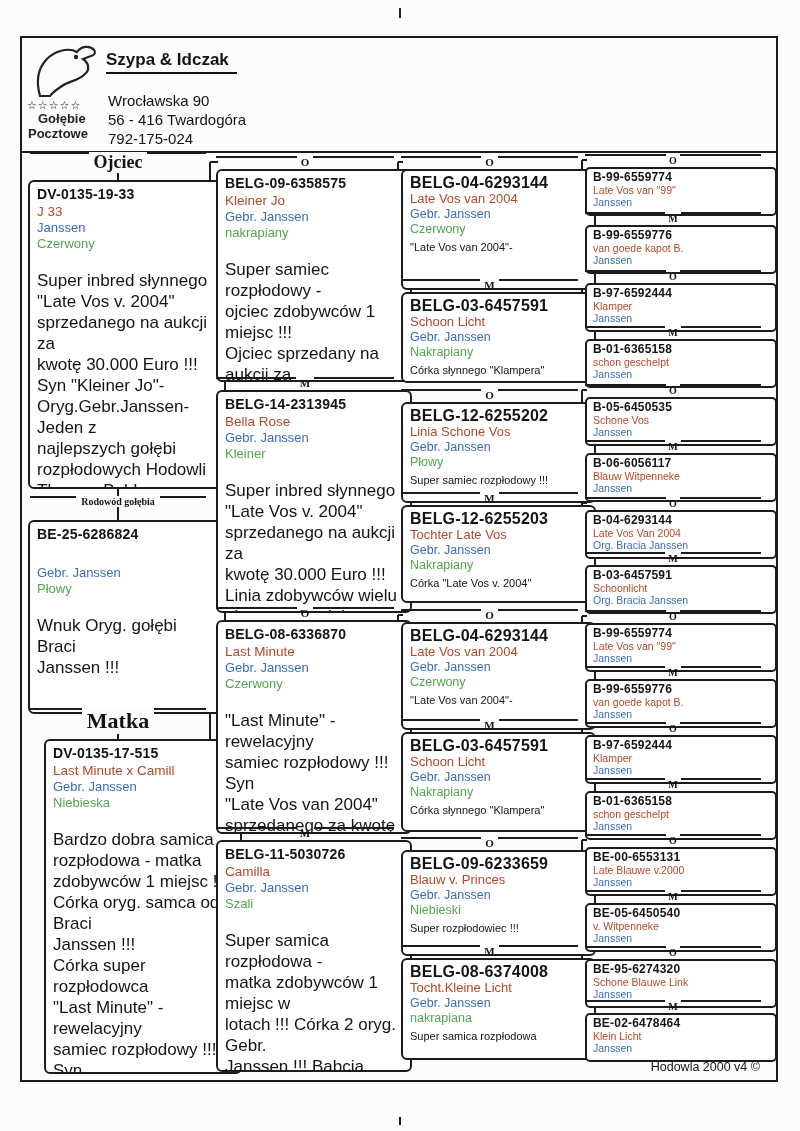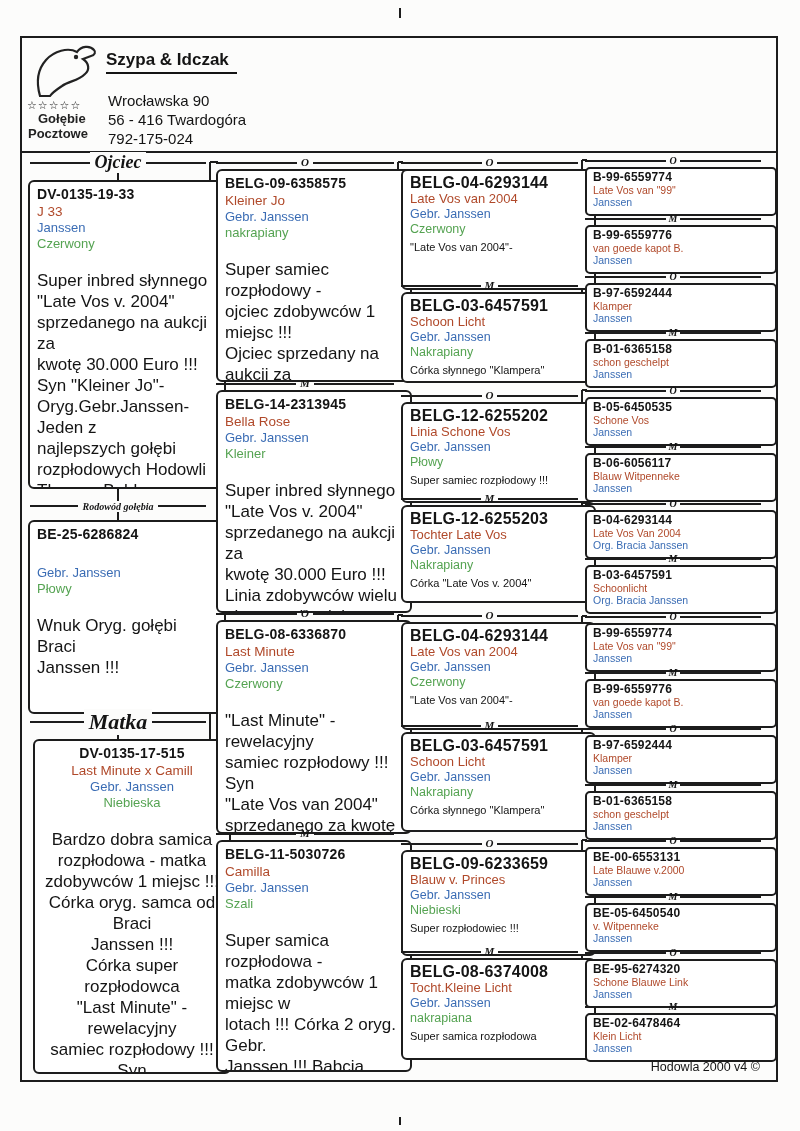--- a/index.html
+++ b/index.html
@@ -1,20 +1,20 @@
 <!DOCTYPE html>
 <html><head>
 <meta charset="utf-8">
 <style>
   html,body{margin:0;padding:0;}
   body{background:#fcfcfb;font-family:"Liberation Sans",sans-serif;color:#141414;}
   #page{position:relative;width:800px;height:1131px;background:#fcfcfb;overflow:hidden;}
   .abs{position:absolute;}
   .box{position:absolute;background:#fff;border:2px solid #1c1c1c;border-radius:6px;padding:4px 7px;overflow:hidden;}
-  .tagrow{position:absolute;display:flex;align-items:center;height:13px;font-style:italic;}
+  .tagrow{position:absolute;display:flex;align-items:flex-start;height:13px;}
   .tagrow .tl{flex:1;height:2px;background:#1c1c1c;}
   .tagrow .tg{font-family:"Liberation Serif",serif;font-weight:bold;font-size:11px;line-height:13px;padding:0 4px;}
   .tagrow.small .tg{font-size:10px;padding:0 3px;}
   .slabel{font-family:"Liberation Serif",serif;font-weight:bold;background:#fcfcfb;padding:0 5px;white-space:nowrap;}
   .ring{font-weight:bold;font-size:14px;line-height:17px;letter-spacing:.2px;}
   .bname{font-size:13.5px;line-height:17px;color:#b0492a;}
   .breeder{font-size:13px;line-height:16px;color:#3a6cb4;}
   .pcolor{font-size:13px;line-height:16px;color:#55a352;}
   .desc{font-size:17px;line-height:21px;margin-top:18px;white-space:pre-line;}
   .c3 .ring{font-size:16px;line-height:16px;}
@@ -158,21 +158,21 @@
     <div class="pcolor">Płowy</div>
     <div class="desc">Wnuk Oryg. gołębi Braci
 Janssen !!!</div>
   </div>
 
   <div class="tagrow" style="left:30px;top:708px;width:176px;height:27px;">
     <span class="tl"></span>
       <span class="slabel" style="font-size:22px;">Matka</span>
       <span class="tl"></span>
   </div>
-  <div class="box" style="left:33px;top:739px;width:180px;height:323px;text-align:center;">
+  <div class="box" style="left:44px;top:739px;width:180px;height:323px;">
     <div class="ring">DV-0135-17-515</div>
     <div class="bname">Last Minute x Camill</div>
     <div class="breeder">Gebr. Janssen</div>
     <div class="pcolor">Niebieska</div>
     <div class="desc">Bardzo dobra samica
 rozpłodowa - matka
 zdobywców 1 miejsc !!!
 Córka oryg. samca od Braci
 Janssen !!!
 Córka super rozpłodowca

